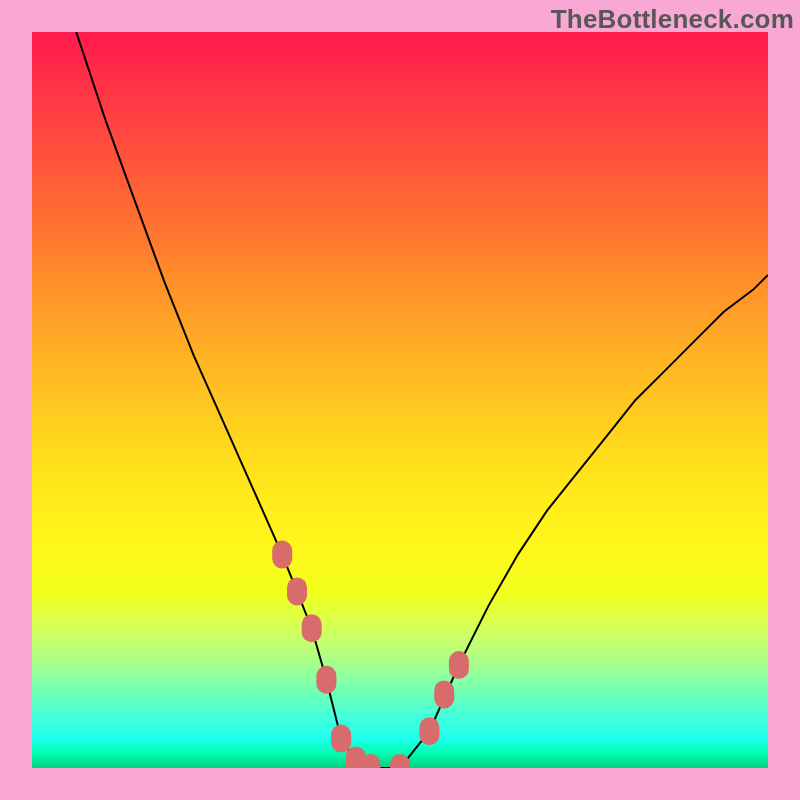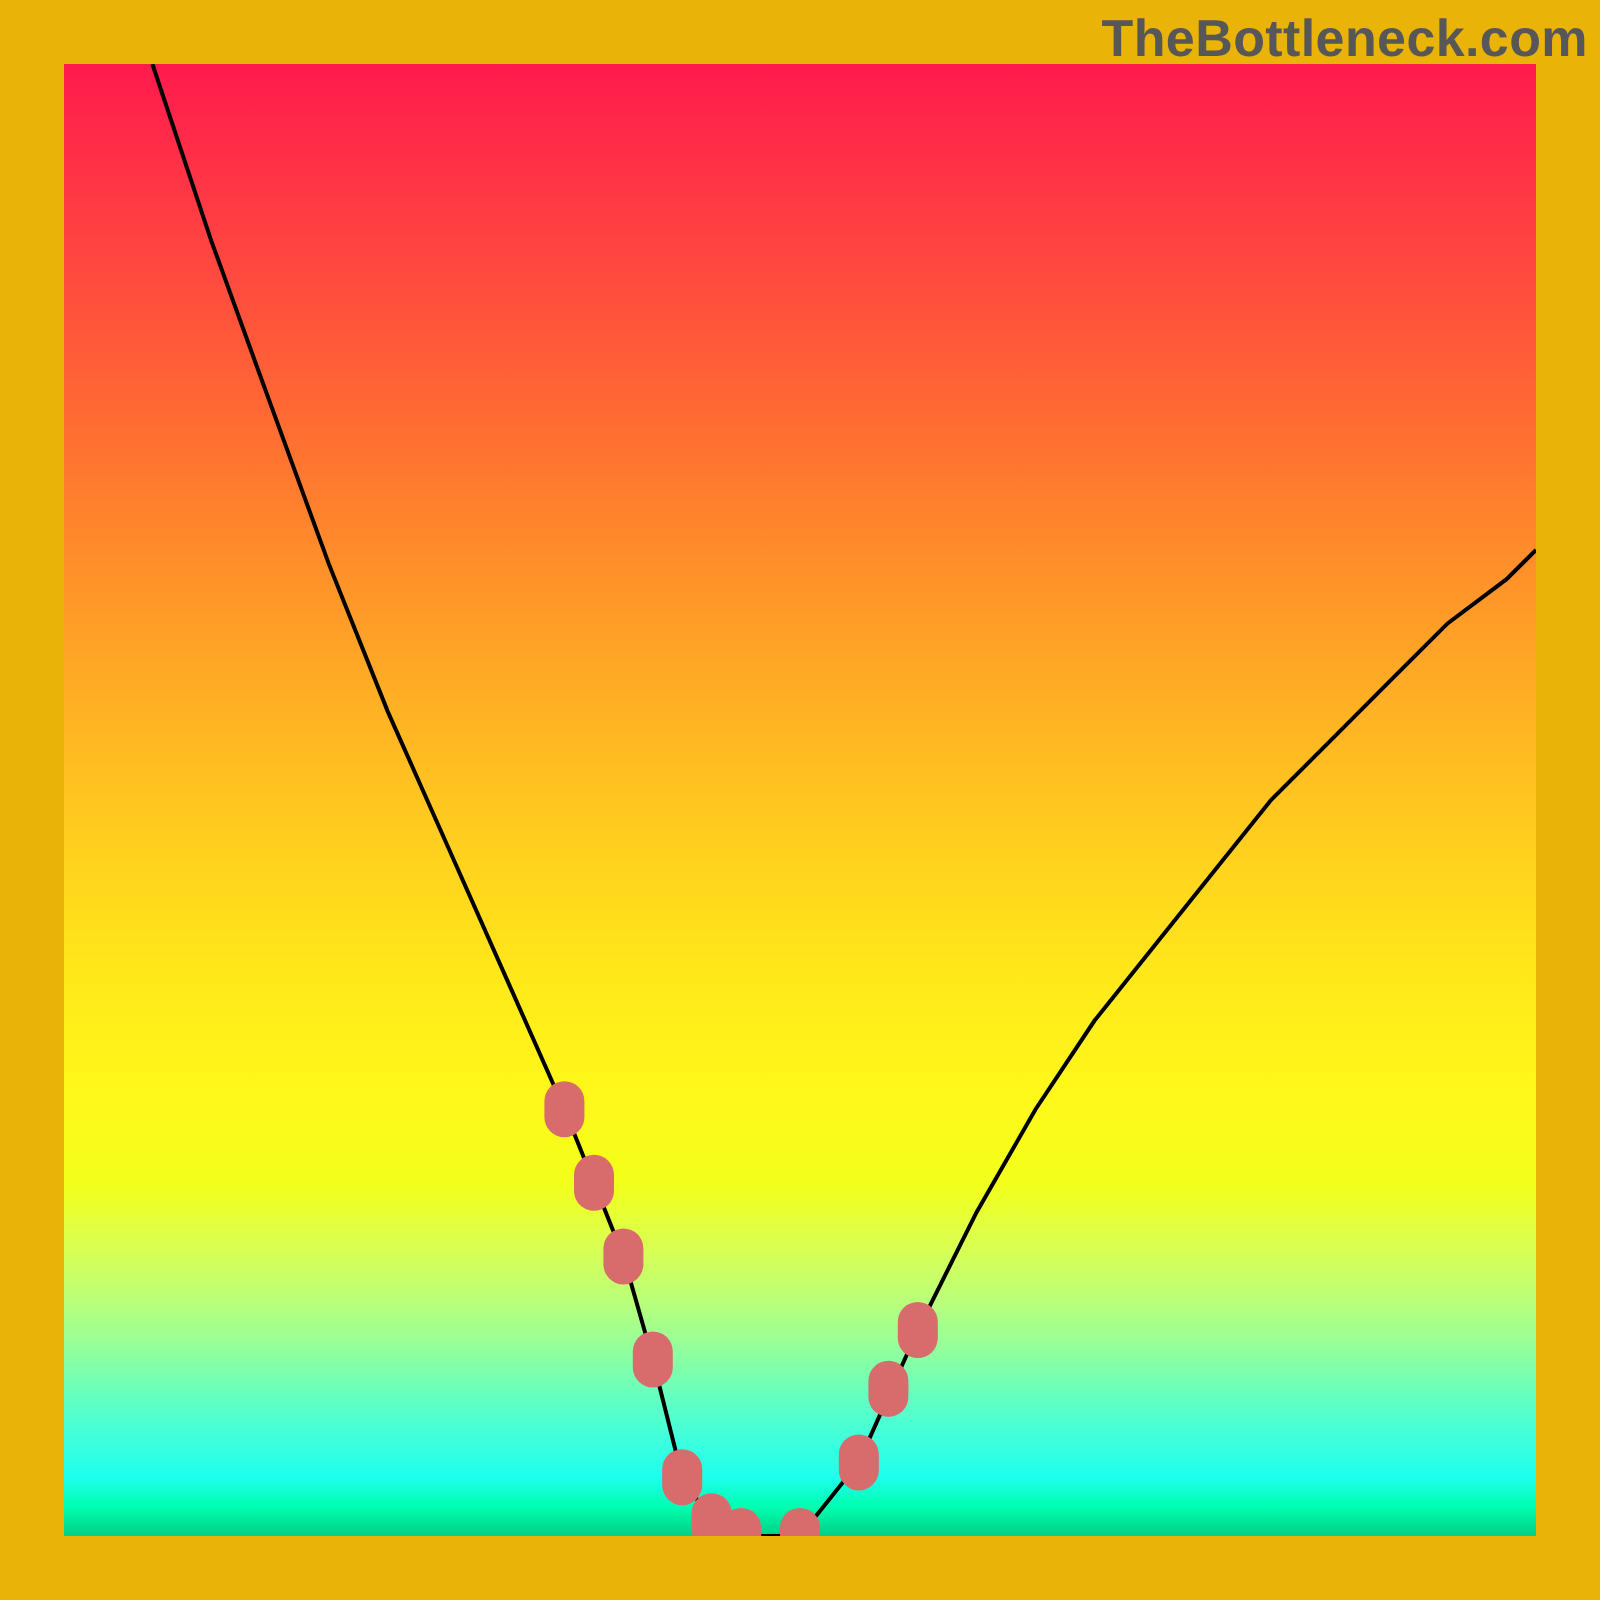--- a/index.html
+++ b/index.html
@@ -1,16 +1,16 @@
 <!DOCTYPE html>
 <html><head>
 <meta charset="utf-8">
 <style>
   html,body{margin:0;padding:0;width:800px;height:800px;overflow:hidden;background:#000;}
-  .frame{position:absolute;left:0;top:0;width:800px;height:800px;background:#eab308;}
+  .frame{position:absolute;left:0;top:0;width:800px;height:800px;background:#f9a8d4;}
   .plot{position:absolute;left:32px;top:32px;width:736px;height:736px;
         background:linear-gradient(to bottom,
           #ff1a4d 0%,
           #ff4242 12%,
           #ff6a33 24%,
           #ff8f2a 34%,
           #ffb224 44%,
           #ffd21e 54%,
           #ffe81a 62%,
           #fff81a 70%,

